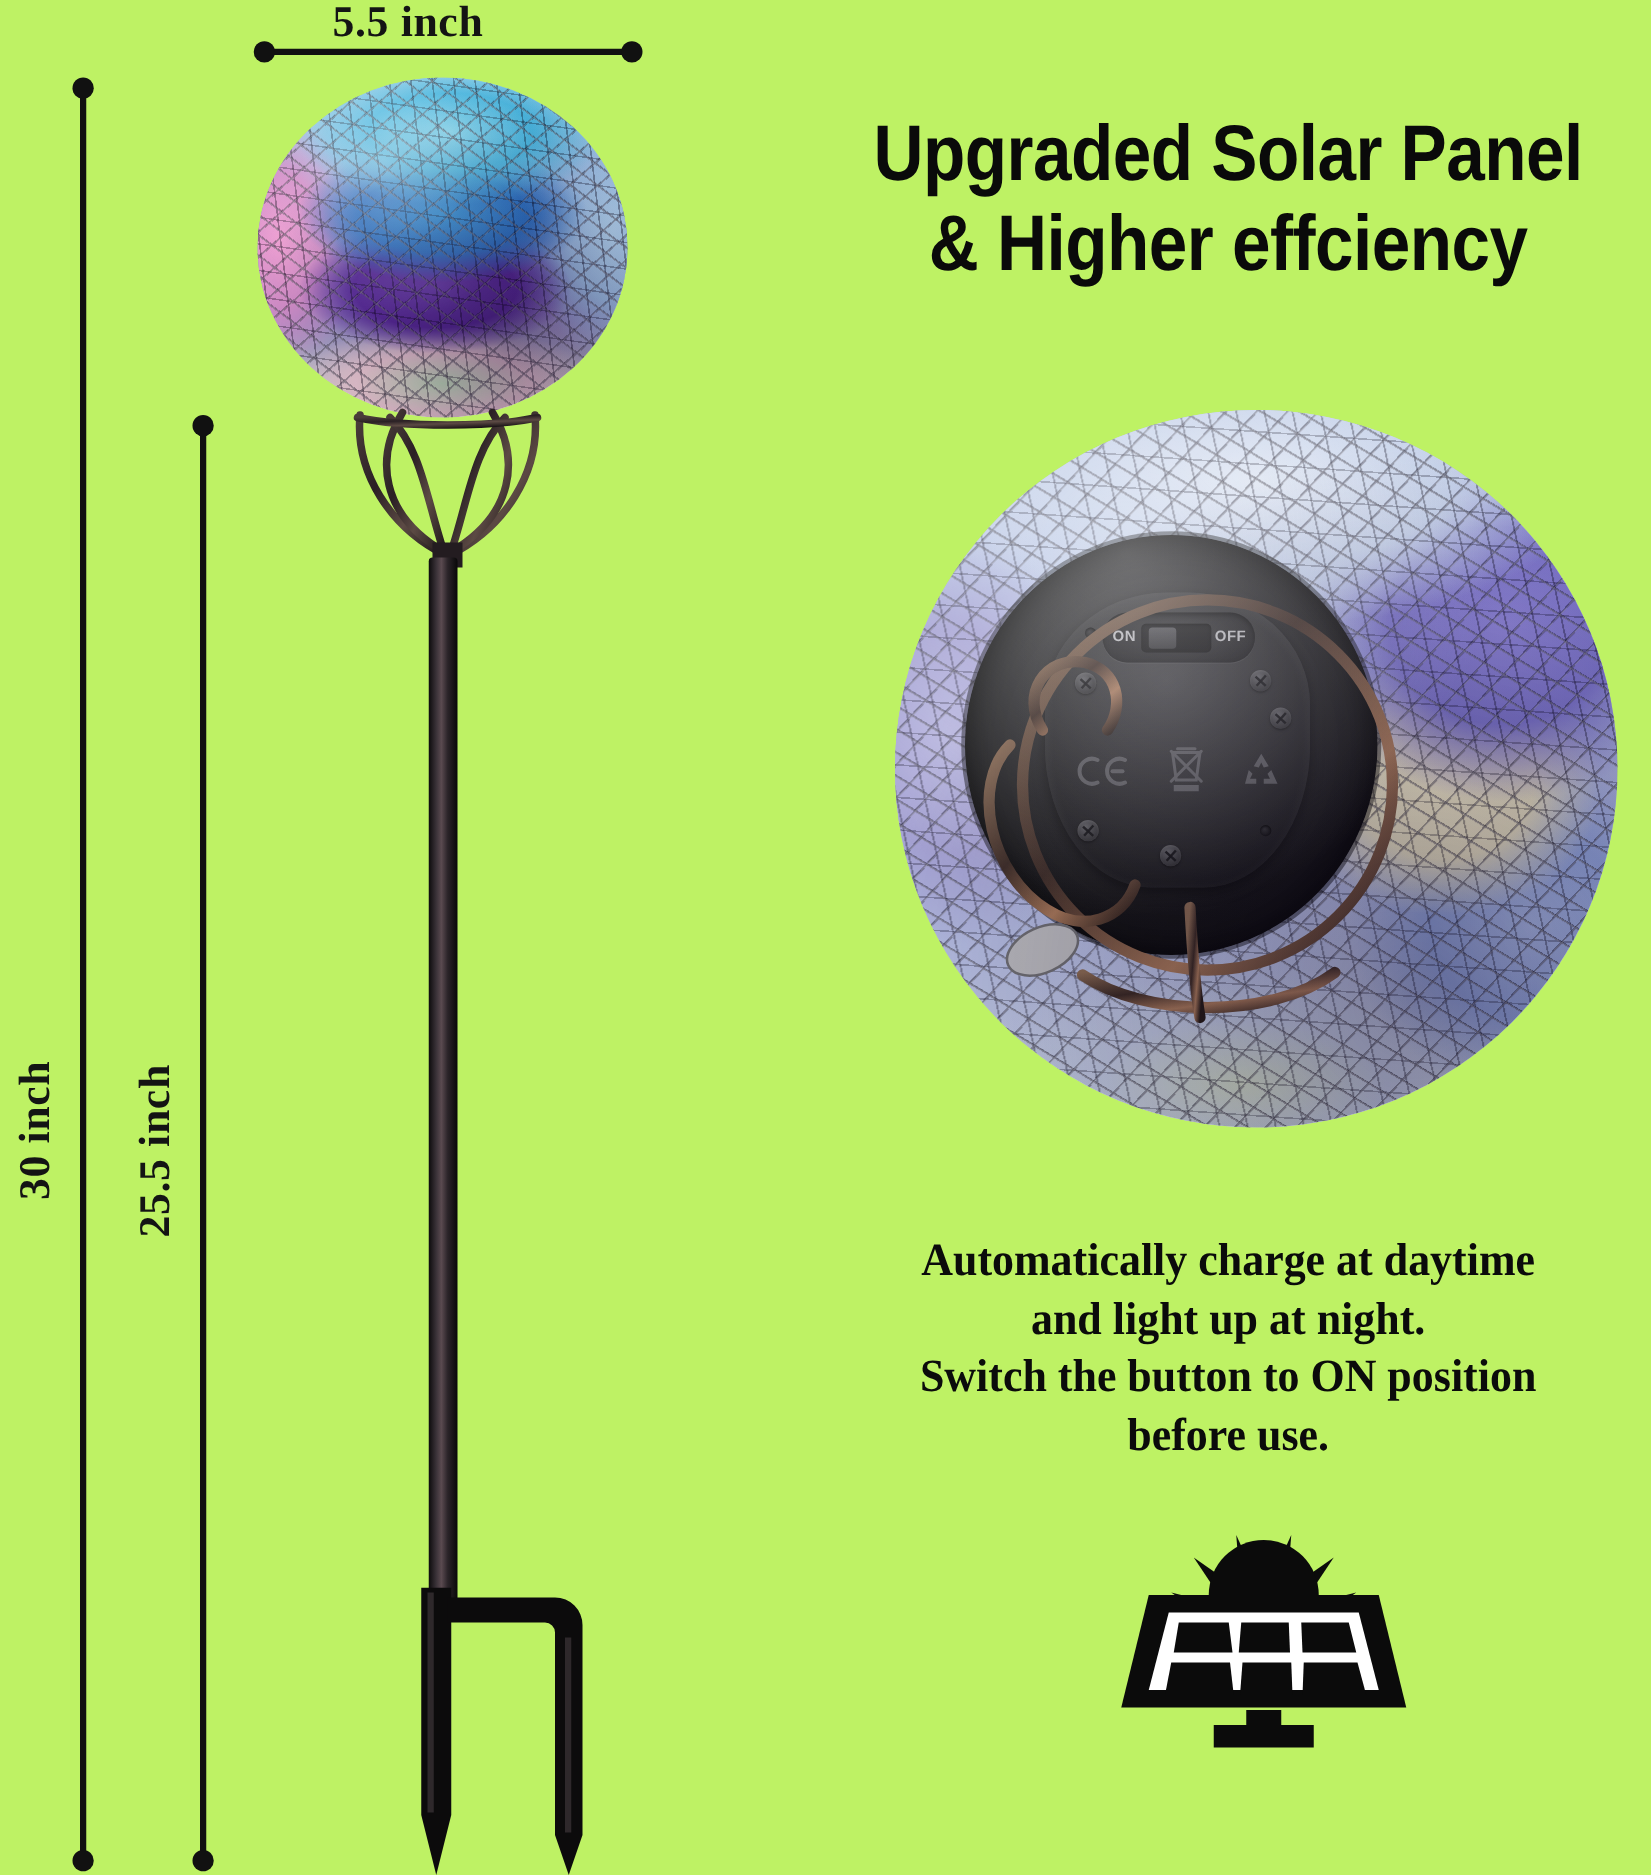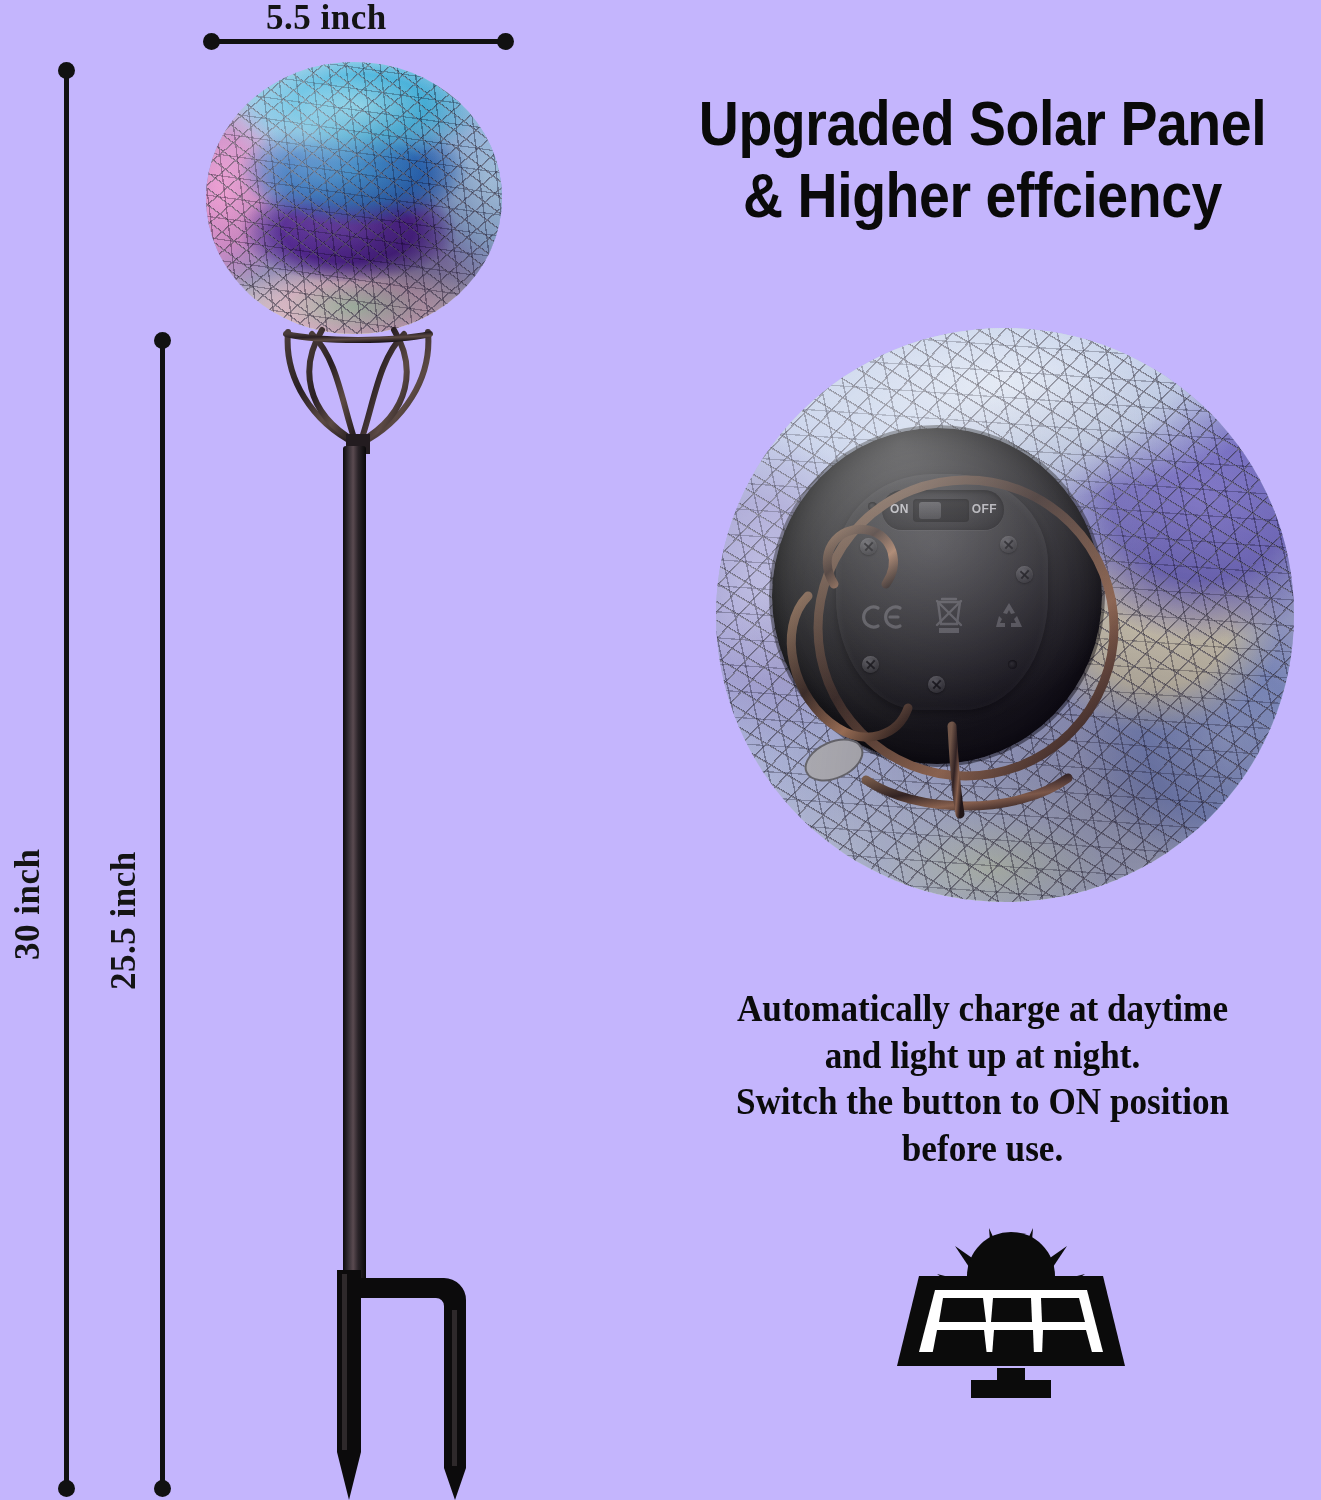--- a/index.html
+++ b/index.html
@@ -8,21 +8,21 @@
     padding: 0;
     background: #ffffff;
   }
   body {
     font-family: "Liberation Serif", "DejaVu Serif", serif;
   }
   #page {
     position: relative;
     width: 1321px;
     height: 1500px;
-    background: #c4b5fd;
+    background: #bef264;
     overflow: hidden;
   }
   .nosel { user-select: none; }
 
   
   .dim-label-h {
     position: absolute;
     font-family: "Liberation Serif", "DejaVu Serif", serif;
     font-weight: 700;
     font-size: 35px;

